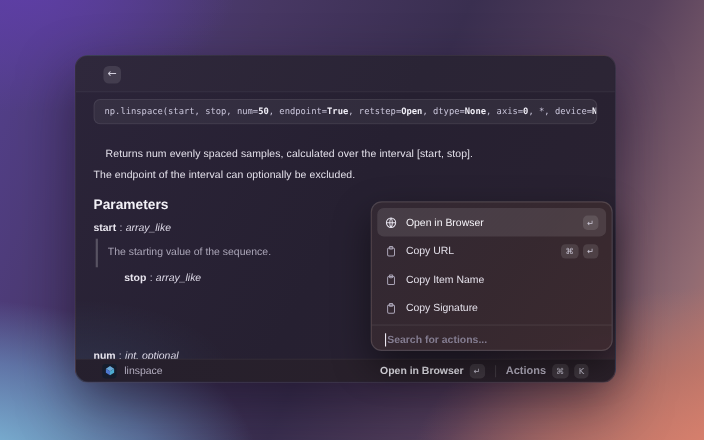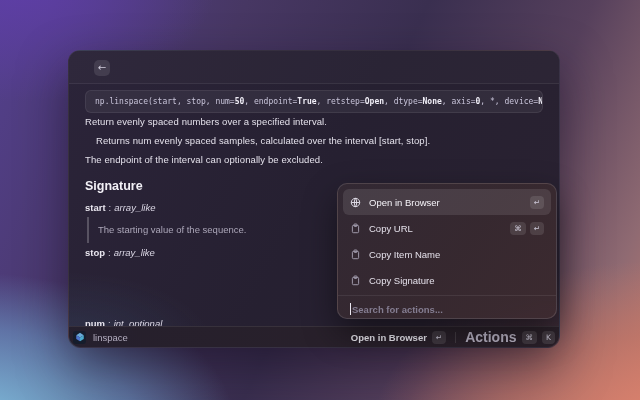--- a/index.html
+++ b/index.html
@@ -52,50 +52,50 @@
 
   .para { position:absolute; left:16px; font-size:9.5px; color:#e4e1eb; letter-spacing:.1px; white-space:nowrap; }
   .p1 { top:65px; } .p2 { top:84px;margin-left:11px; } .p3 { top:103px; }
 
   .h-params { position:absolute; left:16px; top:128px; font-size:12.5px; font-weight:bold; color:#f3f1f7; }
 
   .param-line { position:absolute; left:16px; font-size:9.5px; color:#e9e6ef; white-space:nowrap; }
   .param-line .pname { font-weight:bold; }
   .param-line .psep { margin:0 3px; color:#cfcadb; }
   .param-line .ptype { font-style:italic; color:#dcd8e6; }
-  .pm1 { top:151px; } .pm2 { top:196px; } .pm3 { top:267px; }
+  .pm1 { top:151px; } .pm2 { top:196px;margin-left:28px; } .pm3 { top:267px; }
 
   .bq {
     position:absolute; left:18px; border-left:2px solid rgba(255,255,255,0.22);
     padding-left:9px; color:#aba6b8; font-size:9.5px; white-space:nowrap;
   }
   .bq1 { top:166px; height:26px; line-height:26px; }
   .bq2 { top:216px; height:45px; line-height:15px; padding-top:1px; }
   .inline-code {
     font-family:"DejaVu Sans Mono", monospace; font-size:7.5px;
     background:rgba(255,255,255,0.09); border-radius:3px; padding:1px 4px;
     color:#c6c1d4; margin:0 1px;
   }
 
   .footer {
     position:absolute; left:0; right:0; bottom:0; height:21px;
     border-top:1px solid rgba(255,255,255,0.08);
     background:linear-gradient(90deg, rgba(38,32,45,0.99), rgba(43,33,42,0.99));
     border-radius:0 0 12px 12px;
-    display:flex; align-items:center; padding:0 4px; z-index:4;
+    display:flex; align-items:center; padding:0 24px; z-index:4;
   }
   .app-tile {
     width:13px; height:13px; border-radius:3px; background:#161d2c;
     display:flex; align-items:center; justify-content:center; margin-right:7px;
   }
   .footer-title { font-size:9.5px; color:#b4aec0; }
   .footer-right { margin-left:auto; display:flex; align-items:center; gap:5px; }
   .footer-primary { font-size:9.5px; font-weight:bold; color:#eceaf2; cursor:pointer; background:none; border:none; font-family:inherit; }
   .footer-sep { width:1px; height:11px; background:rgba(255,255,255,0.12); margin:0 4px; }
-  .footer-actions { font-size:14px; font-weight:bold; color:#b9b3c4; cursor:pointer; background:none; border:none; font-family:inherit; }
+  .footer-actions { font-size:10px; font-weight:bold; color:#b9b3c4; cursor:pointer; background:none; border:none; font-family:inherit; }
   .kbd {
     background:rgba(255,255,255,0.11); border-radius:4px;
     font-size:7.5px; color:#cdc8d8; padding:0 4px; height:13px; min-width:13px;
     display:inline-flex; align-items:center; justify-content:center;
     font-family:"DejaVu Sans", sans-serif;
   }
 
   .panel {
     position:absolute; left:268px; top:132px; width:220px; height:136px;
     border-radius:10px; z-index:6; padding:5px;
@@ -131,25 +131,24 @@
     <div class="header">
       <button class="back-btn">
         <span>←</span>
       </button>
     </div>
 
     <div class="code-box">
       <span><span>np.linspace(start, stop, num=</span><span class="b">50</span><span>, endpoint=</span><span class="b">True</span><span>, retstep=</span><span class="b">Open</span><span>, dtype=</span><span class="b">None</span><span>, axis=</span><span class="b">0</span><span>, *, device=</span><span class="b">None</span></span>
     </div>
 
-    <div class="para p1">Return evenly spaced numbers over a specified interval.</div>
     <div class="para p2">Returns num evenly spaced samples, calculated over the interval [start, stop].</div>
     <div class="para p3">The endpoint of the interval can optionally be excluded.</div>
 
-    <div class="h-params">Signature</div>
+    <div class="h-params">Parameters</div>
 
     <div class="param-line pm1">
       <span class="pname">start</span><span class="psep">:</span><span class="ptype">array_like</span>
     </div>
     <div class="bq bq1">
       <span>The starting value of the sequence.</span>
     </div>
 
     <div class="param-line pm2">
       <span class="pname">stop</span><span class="psep">:</span><span class="ptype">array_like</span>

